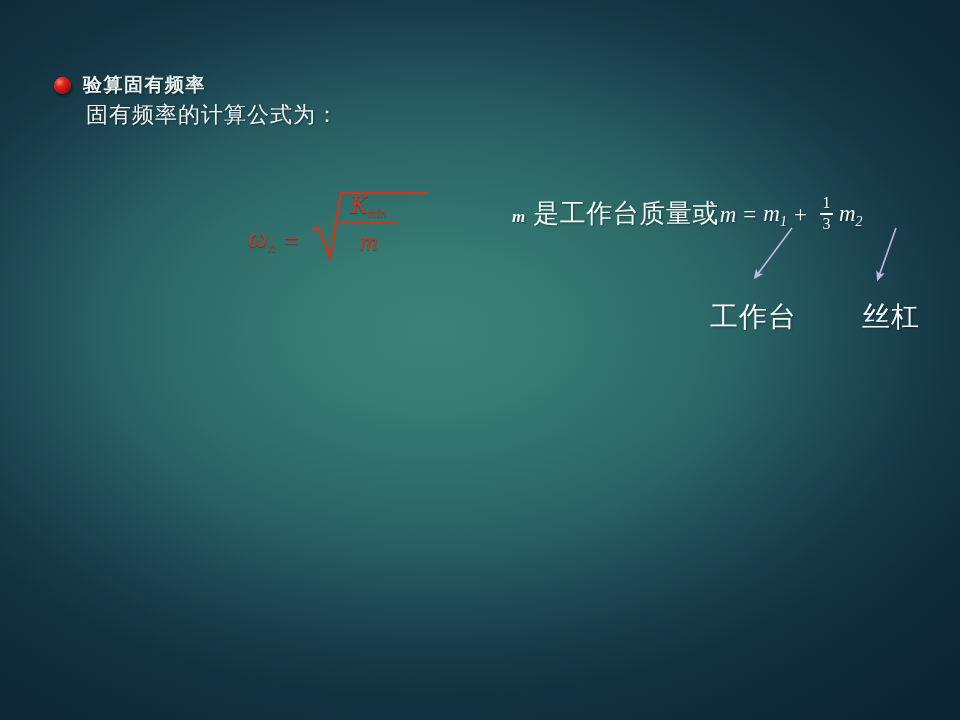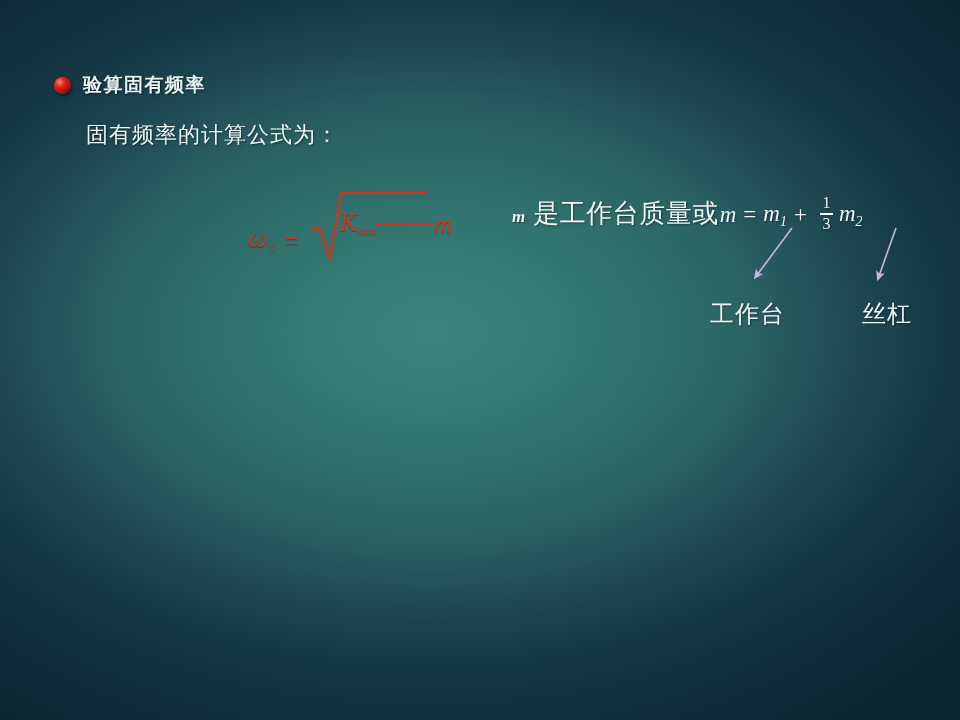--- a/index.html
+++ b/index.html
@@ -52,21 +52,21 @@
     font-size: 19px;
     letter-spacing: 1.5px;
     color: #e8f2f0;
     text-shadow: 1px 1px 2px rgba(0,0,0,0.55);
     white-space: nowrap;
   }
 
   .subheading {
     position: absolute;
     left: 86px;
-    top: 120px;
+    top: 100px;
     font-size: 22px;
     letter-spacing: 1px;
     color: #f2f8f7;
     text-shadow: 1px 1px 2px rgba(0,0,0,0.45);
     white-space: nowrap;
   }
 
   
   .formula-left {
     position: absolute;
@@ -102,21 +102,21 @@
   }
   .radical-glyph {
     position: relative;
     width: 26px;
     height: 66px;
     flex: 0 0 auto;
   }
   .radical-glyph svg { display: block; overflow: visible; }
   .radicand {
     display: flex;
-    flex-direction: row;
+    flex-direction: column;
     align-items: center;
     justify-content: center;
     padding: 0 12px 0 4px;
     margin-top: 1px;
     position: relative;
   }
   .radicand .numer,
   .radicand .denom {
     font-style: italic;
     line-height: 1.12;
@@ -190,21 +190,21 @@
   #arrows {
     position: absolute;
     left: 0; top: 0;
     width: 960px; height: 720px;
     pointer-events: none;
   }
 
   
   .anno-label {
     position: absolute;
-    font-size: 24px;
+    font-size: 28px;
     letter-spacing: 1px;
     color: #f2f8f8;
     text-shadow: 1px 1px 2px rgba(0,0,0,0.40);
     white-space: nowrap;
   }
   #label-worktable { left: 710px; top: 298px; }
   #label-leadscrew { left: 862px; top: 298px; }
 </style>
 </head>
 <body>

